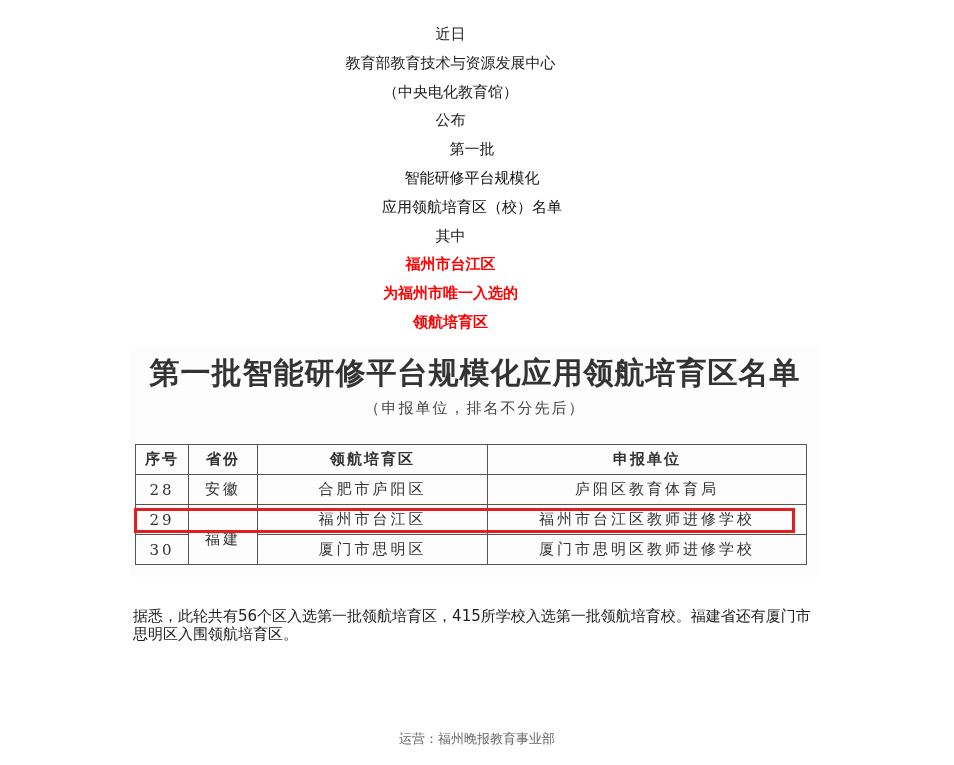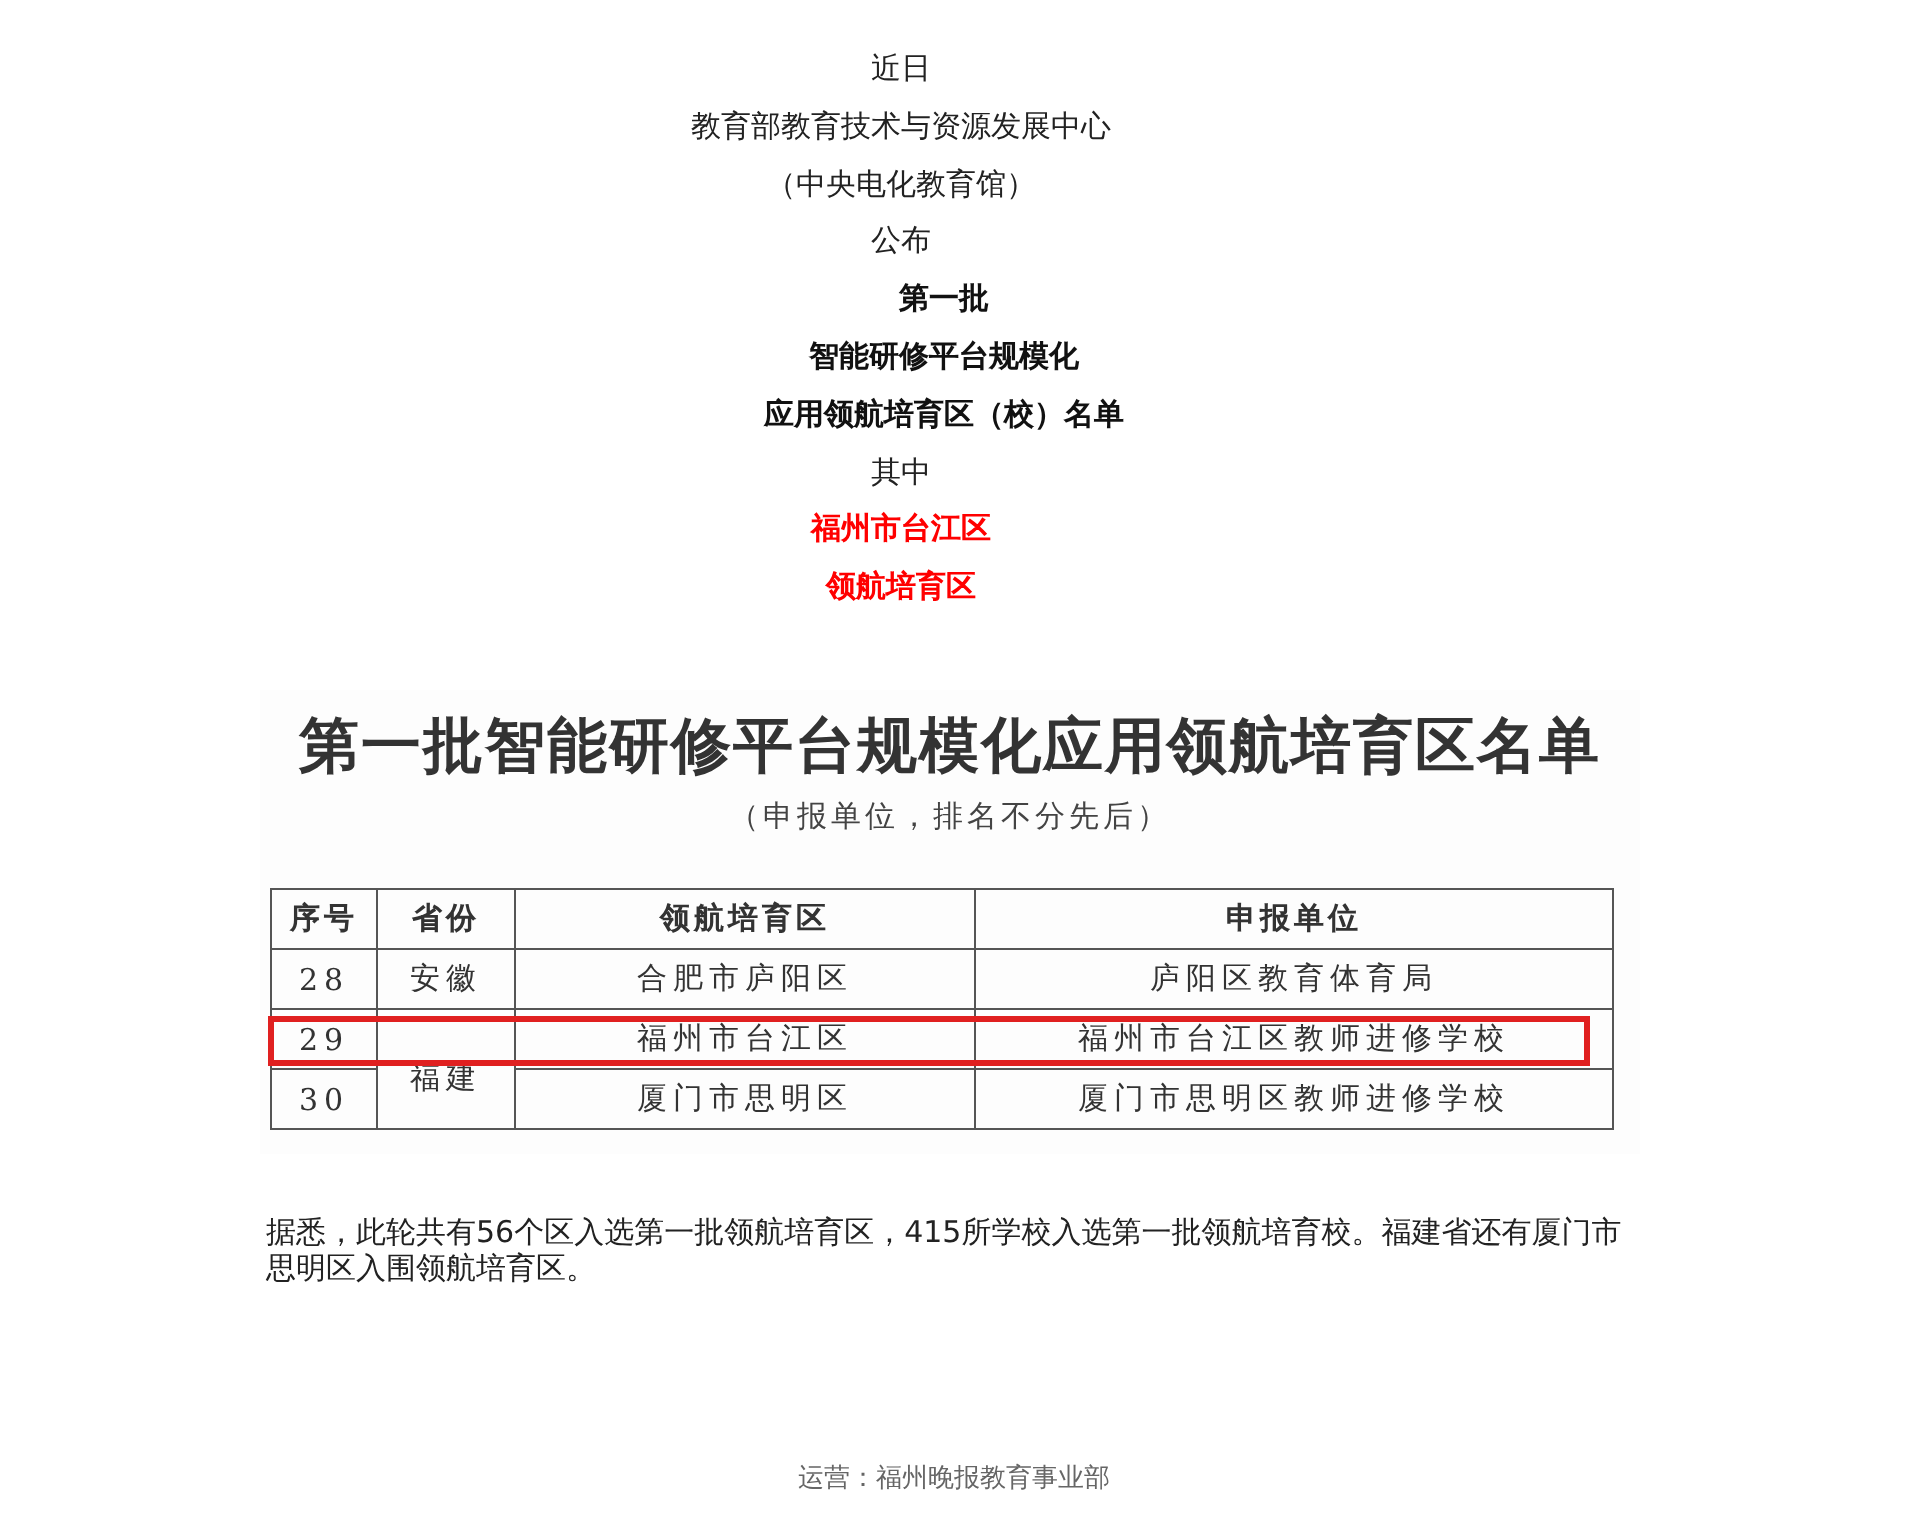--- a/index.html
+++ b/index.html
@@ -1,20 +1,20 @@
 <!DOCTYPE html>
 <html><head>
 <meta charset="utf-8">
 <style>
   html, body { margin:0; padding:0; background:#ffffff; }
   body { width:954px; height:765px; position:relative; overflow:hidden;
          font-family:"DejaVu Sans","Liberation Sans",sans-serif; color:#222; }
   .intro { position:absolute; left:0; top:20px; width:901px; text-align:center; }
   .intro .line { height:28.8px; line-height:28.8px; font-size:15px; }
-  .intro .bold { font-weight:bold; color:#111;margin-left:43px; }
+  .intro .bold { font-weight:normal; color:#111;margin-left:43px; }
   .intro .red { font-weight:bold; color:#ff0000; }
   .doc-img { position:absolute; left:130px; top:345px; width:690px; height:232px; background:#fdfdfd; }
   .doc-title { position:absolute; left:0; top:8px; width:690px; text-align:center;
                font-family:"DejaVu Serif","Liberation Serif",serif; font-size:30px; font-weight:bold;
                color:#333; letter-spacing:1px; }
   .doc-sub { position:absolute; left:0; top:54px; width:690px; text-align:center;
              font-family:"DejaVu Serif","Liberation Serif",serif; font-size:15px; color:#444; letter-spacing:2px; }
   table.list { position:absolute; left:5px; top:99px; border-collapse:collapse;
                font-family:"DejaVu Serif","Liberation Serif",serif; color:#333;border-radius:12px; }
   table.list td, table.list th { border:1px solid #555; text-align:center; font-size:15px; height:29px; padding:0; }
@@ -33,20 +33,21 @@
 <div class="intro">
   <div class="line">近日</div>
   <div class="line">教育部教育技术与资源发展中心</div>
   <div class="line">（中央电化教育馆）</div>
   <div class="line">公布</div>
   <div class="line bold">第一批</div>
   <div class="line bold">智能研修平台规模化</div>
   <div class="line bold">应用领航培育区（校）名单</div>
   <div class="line">其中</div>
   <div class="line red">福州市台江区</div>
+  <div class="line red">为福州市唯一入选的</div>
   <div class="line red">领航培育区</div>
 </div>
 
 <div class="doc-img">
   <div class="doc-title">第一批智能研修平台规模化应用领航培育区名单</div>
   <div class="doc-sub">（申报单位，排名不分先后）</div>
   <table class="list">
     <tbody>
         <tr>
       <th class="c1">序号</th>

